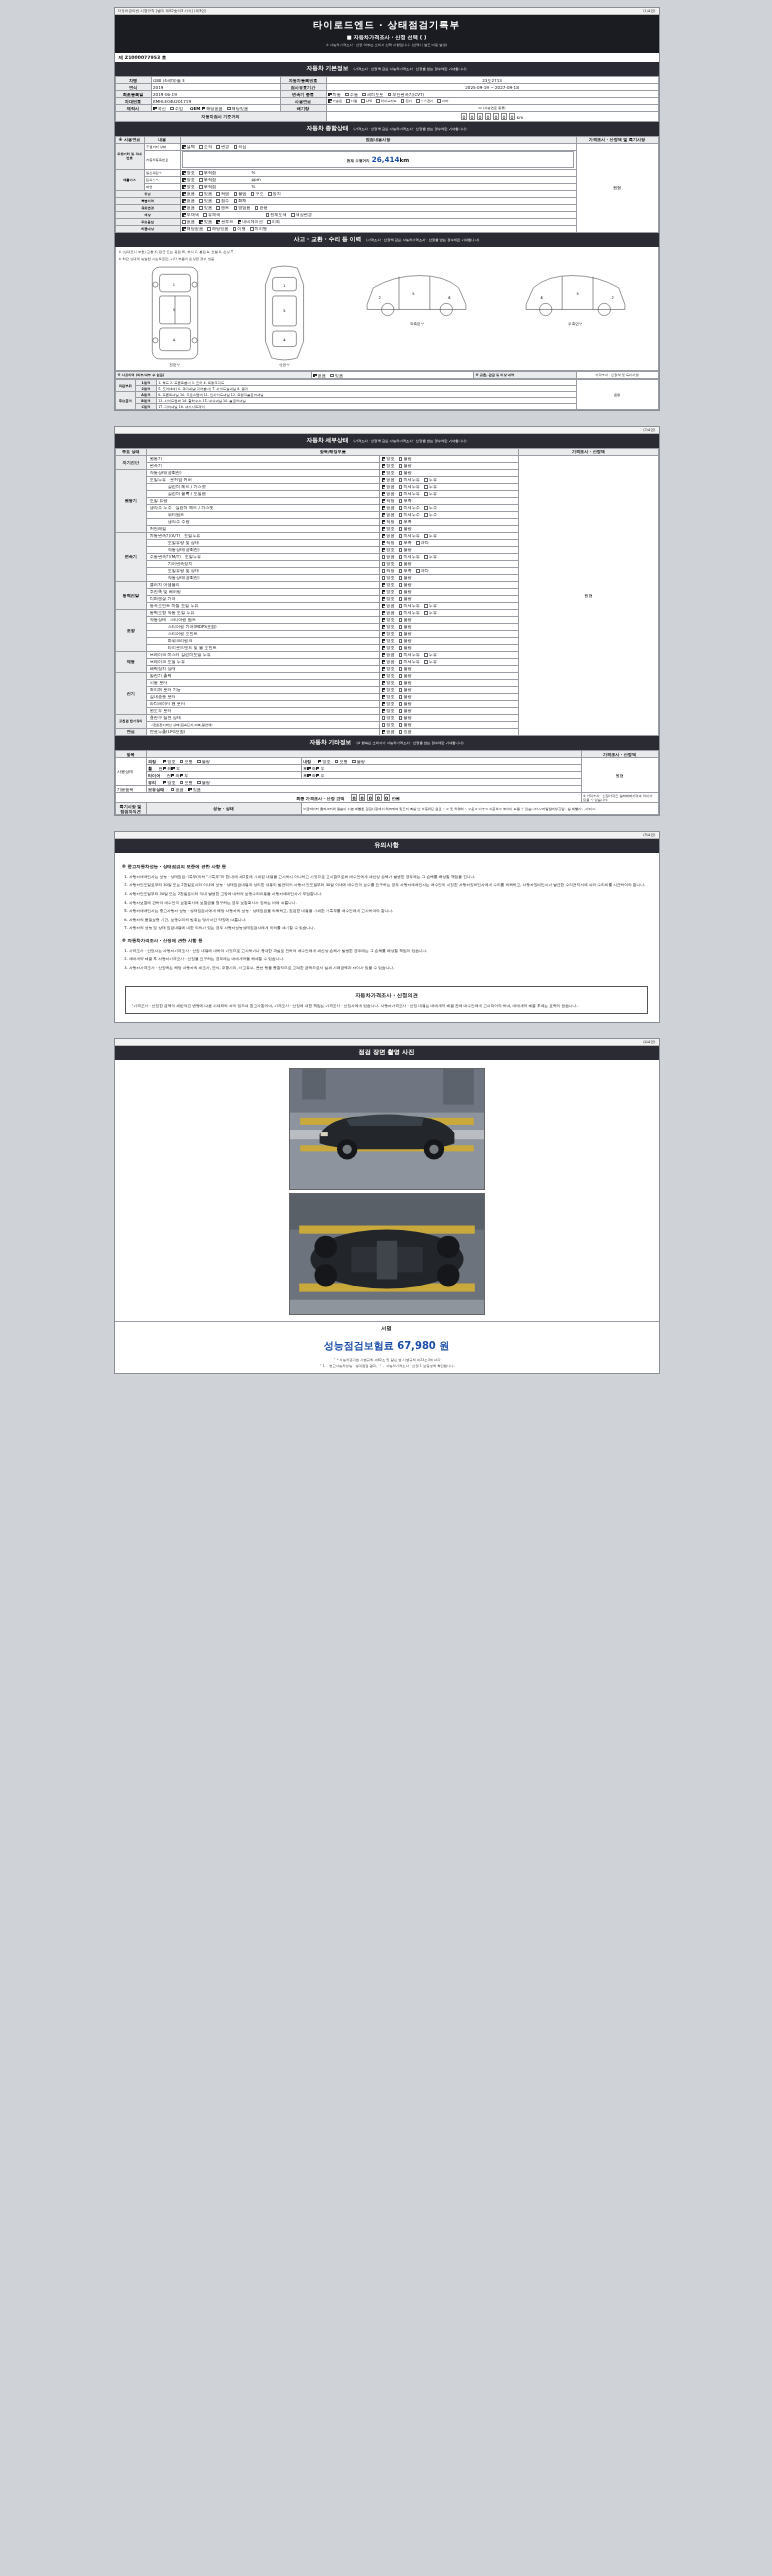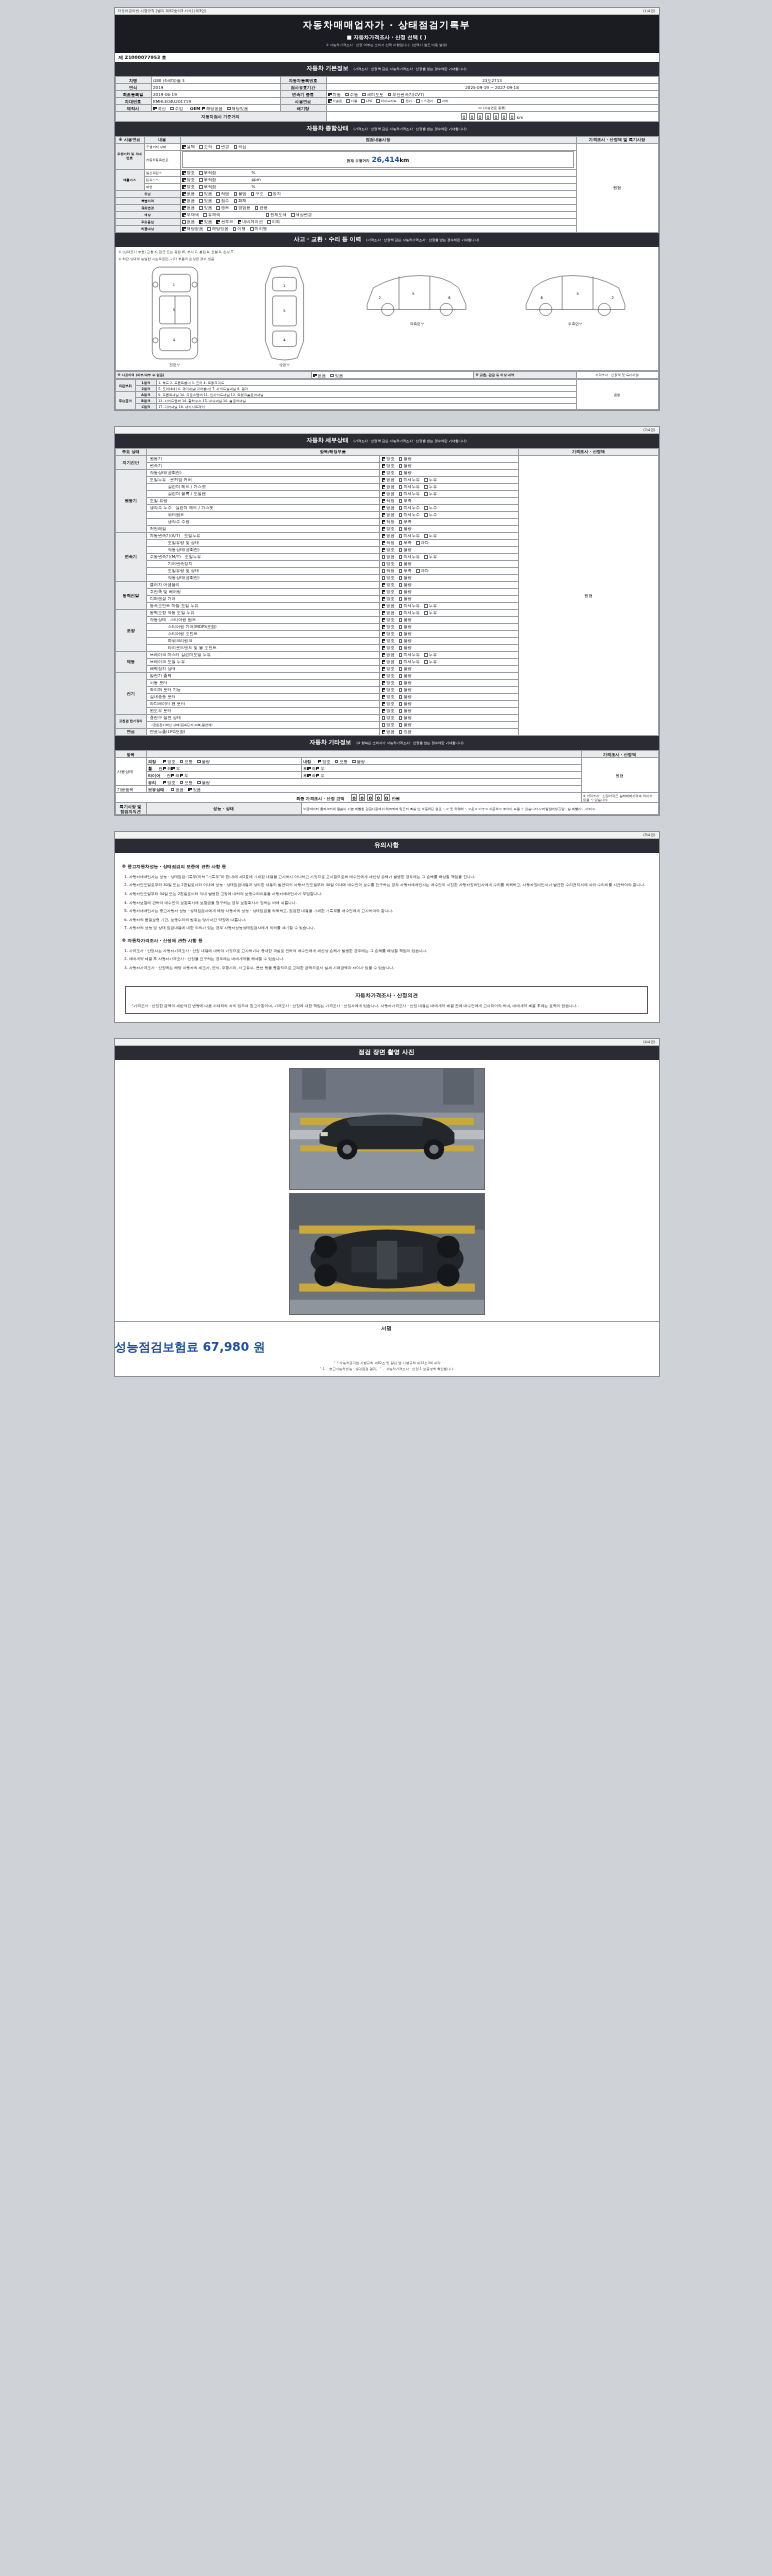--- a/index.html
+++ b/index.html
@@ -110,36 +110,36 @@
   
   .photos { text-align:center; padding:5.2px 0 2.1px 0; }
   .photo {
     width:196px; height:122px; margin:3.1px auto; display:block;
     border:0.5px solid #666; object-fit:cover;
   }
   .signrow {
     border-top:0.5px solid #9a9ea4; text-align:center; font-weight:bold;
     font-size:5.2px; padding:3.1px 0;
   }
-  .pricerow { text-align:left; padding:4.1px 0; font-size:12px; font-weight:bold; color:#1b4fa8; }
+  .pricerow { text-align:center; padding:4.1px 0; font-size:10px; font-weight:bold; color:#1b4fa8; }
   .bottomnote { font-size:3.3px; text-align:center; color:#333; padding:1px 0 4.1px 0; line-height:1.7; }
 </style>
 </head>
 <body>
 
 <div class="page-wrap">
 <div class="page">
 
   <div class="topstrip">
     <span>자동차관리법 시행규칙 [별지 제82호의3 서식] (제3면)</span>
     <span>(1/4면)</span>
   </div>
 
   <div class="headerblock">
-    <div class="maintitle">자동차매매업자가 · 상태점검기록부</div>
+    <div class="maintitle">타이로드엔드 · 상태점검기록부</div>
     <div class="subtitle">■ 자동차가격조사 · 산정 선택 ( )</div>
     <div class="subtitle2">※ 자동차가격조사 · 산정 여부는 소비자 선택 사항입니다. (선택시 별도 비용 발생)</div>
   </div>
 
   <div class="docno">
     <span>제</span>
     <span class="bold">Z1000077953</span>
     <span>호</span>
   </div>
 

